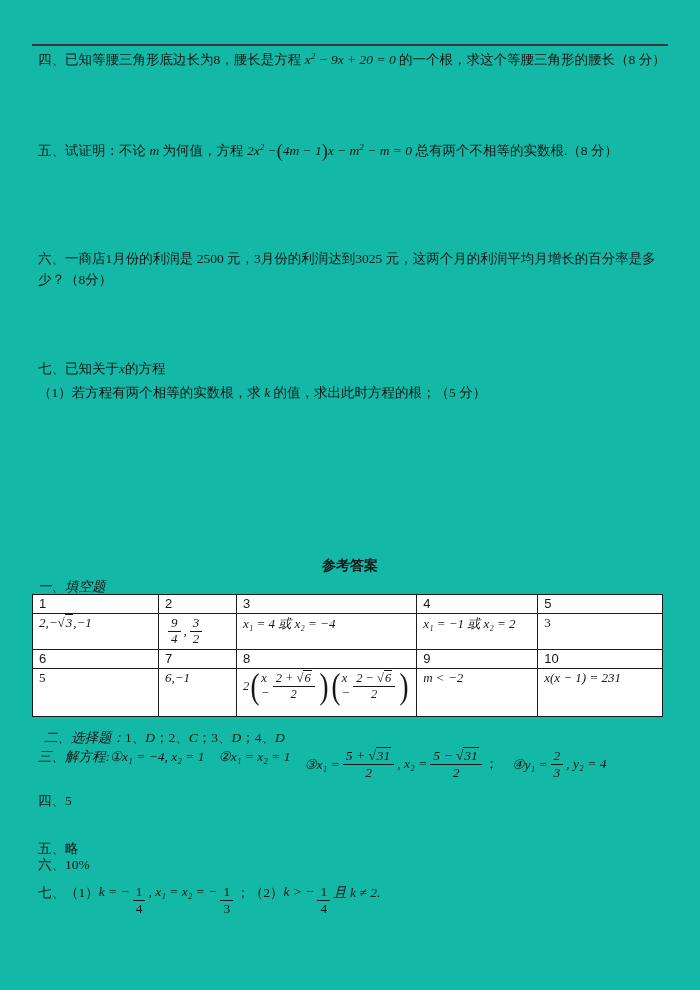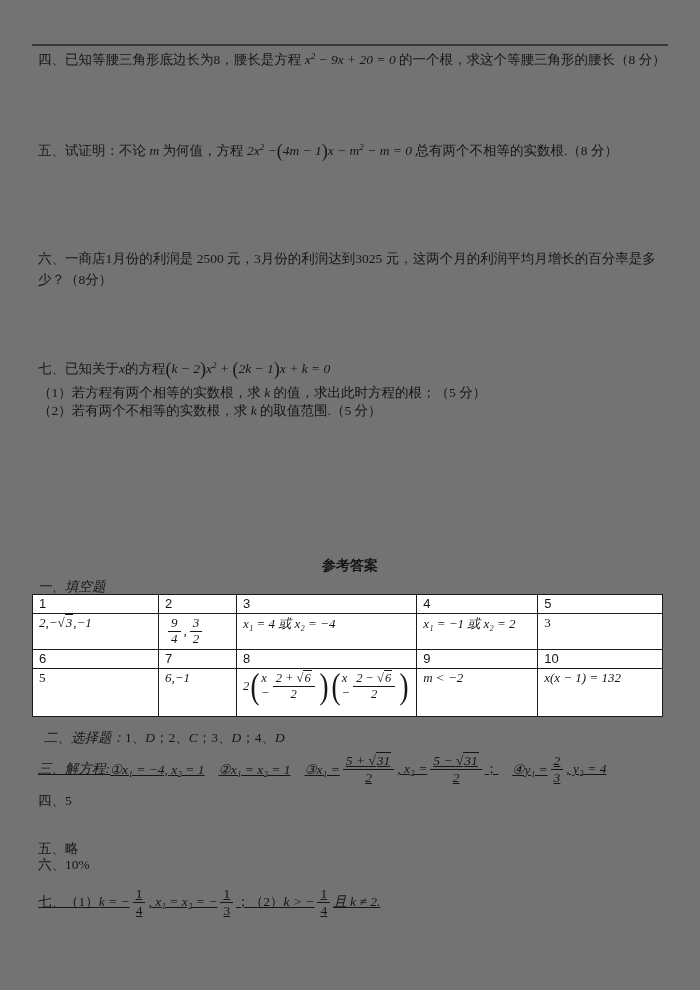--- a/index.html
+++ b/index.html
@@ -1,17 +1,17 @@
 <!DOCTYPE html>
 <html><head>
 <meta charset="utf-8">
 <style>
   html,body { margin:0; padding:0; background:#e8e8e8; }
   .page {
-    position:relative; width:700px; height:990px; background:#737373;
+    position:relative; width:700px; height:990px; background:#14b8a6;
     color:#161616; font-family:"Liberation Serif","DejaVu Serif",serif;
     font-size:13.5px; overflow:hidden; margin:0 auto;
   }
   .abs { position:absolute; }
   .toprule { left:32px; top:44px; width:636px; height:2px; background:#3a3a3a; }
   .qline { left:38px; width:632px; line-height:1.55; }
   .math { font-style:italic; white-space:nowrap; }
   .math sup, sup.msup { font-size:9px; line-height:0; font-style:italic; }
   .mvar { font-style:italic; }
   .bp { font-size:18px; line-height:0; vertical-align:-2px; font-style:normal; }
@@ -27,21 +27,21 @@
   .heading { left:0; width:700px; text-align:center; font-weight:bold; font-size:14px; }
   .klabel { font-style:italic; }
   table.anstable { border-collapse:collapse; background:#fff; }
   table.anstable td { border:1px solid #1c1c1c; padding:1px 6px; vertical-align:top; font-size:13px; }
   td.hd { font-family:"Liberation Sans","DejaVu Sans",sans-serif; font-size:12px; height:16px; padding-top:0; }
   tr.vrow1 td { height:33px; }
   tr.vrow2 td { height:45px; }
   .cellmath { font-style:italic; }
   .c8wrap { display:flex; align-items:center; font-style:italic; font-size:12.5px; }
   .bp2 { font-size:36px; font-weight:300; line-height:0.9; font-style:normal; transform:scaleX(.75); }
-  .flexline { display:flex; align-items:center; white-space:nowrap;text-decoration:underline; }
+  .flexline { display:flex; align-items:flex-start; white-space:nowrap; }
   .grp { margin-right:14px; display:inline-flex; align-items:center; }
 </style>
 </head>
 <body>
 
 <div class="page">
 
   <div class="abs toprule"></div>
 
   <div class="abs qline" style="top:50px;">
@@ -54,27 +54,23 @@
 
   <div class="abs qline" style="top:249px;">
     <span>六、一商店1月份的利润是 2500 元，3月份的利润达到3025 元，这两个月的利润平均月增长的百分率是多少？（8分）</span>
   </div>
 
   <div class="abs qline" style="top:356px; line-height:1.3;">
     <div style="margin-bottom:6px; height:22px; display:flex; align-items:flex-end;">
       <span>七、已知关于 </span>
         <span class="mvar">x</span>
         <span> 的方程</span>
-        <span class="math"><span class="bp">(</span><span>k − 2</span><span class="bp">)</span><span>x</span><sup>2</sup><span> + </span><span class="bp">(</span><span>2k − 1</span><span class="bp">)</span><span>x + k = 0</span></span>
     </div>
-    <div style="margin-bottom:0;">
+    <div style="margin-bottom:16px;">
       <span>（1）若方程有两个相等的实数根，求 </span><span class="mvar">k</span><span> 的值，求出此时方程的根；（5 分）</span>
-    </div>
-    <div>
-      <span>（2）若有两个不相等的实数根，求 </span><span class="mvar">k</span><span> 的取值范围.（5 分）</span>
     </div>
   </div>
 
   <div class="abs heading" style="top:557px;">参考答案</div>
 
   <div class="abs klabel" style="left:38px; top:578px;">一、填空题</div>
 
   <table class="anstable abs" style="left:32px; top:594px;">
     <colgroup>
       <col style="width:126px">
@@ -135,21 +131,21 @@
               <span class="bp2">(</span>
               <span>x −</span>
               <span class="frac">
                 <span class="num"><span>2 − </span><span class="sq"><span>√</span><span class="rad">6</span></span></span>
                 <span class="den">2</span>
               </span>
               <span class="bp2">)</span>
         </div>
       </td>
       <td><span class="cellmath">m &lt; −2</span></td>
-      <td><span class="cellmath">x(x − 1) = 132</span></td>
+      <td><span class="cellmath">x(x − 1) = 231</span></td>
     </tr>
   </tbody>
     </table>
 
   <div class="abs" style="left:44px; top:729px;">
     <span class="klabel">二、选择题：</span><span>1、</span><span class="mvar">D</span><span>；2、</span><span class="mvar">C</span><span>；3、</span><span class="mvar">D</span><span>；4、</span><span class="mvar">D</span>
   </div>
 
   <div class="abs flexline" style="left:38px; top:748px; height:42px;">
     <span class="klabel">三、解方程:</span>

